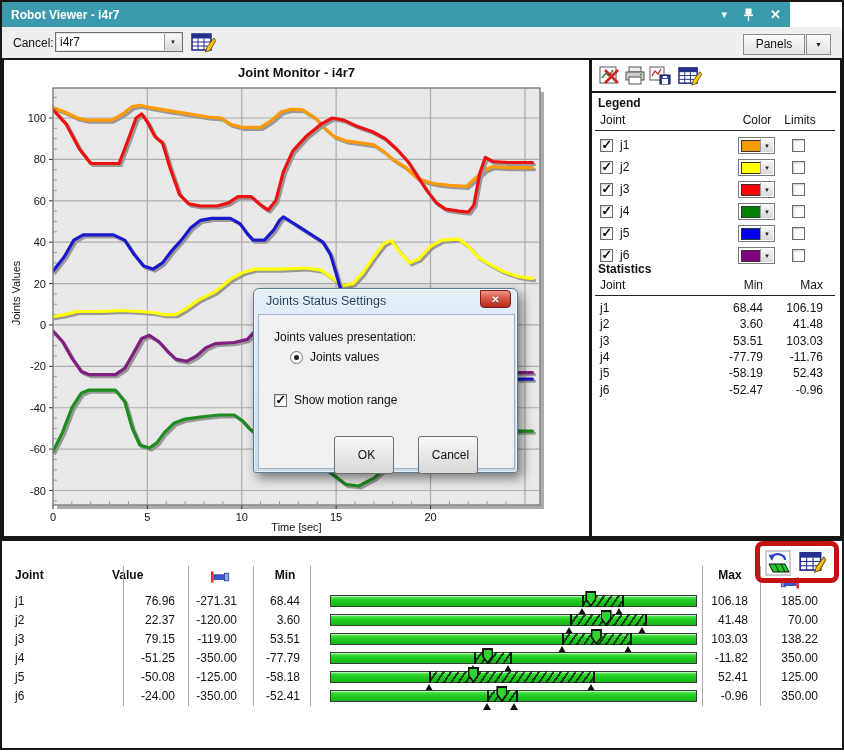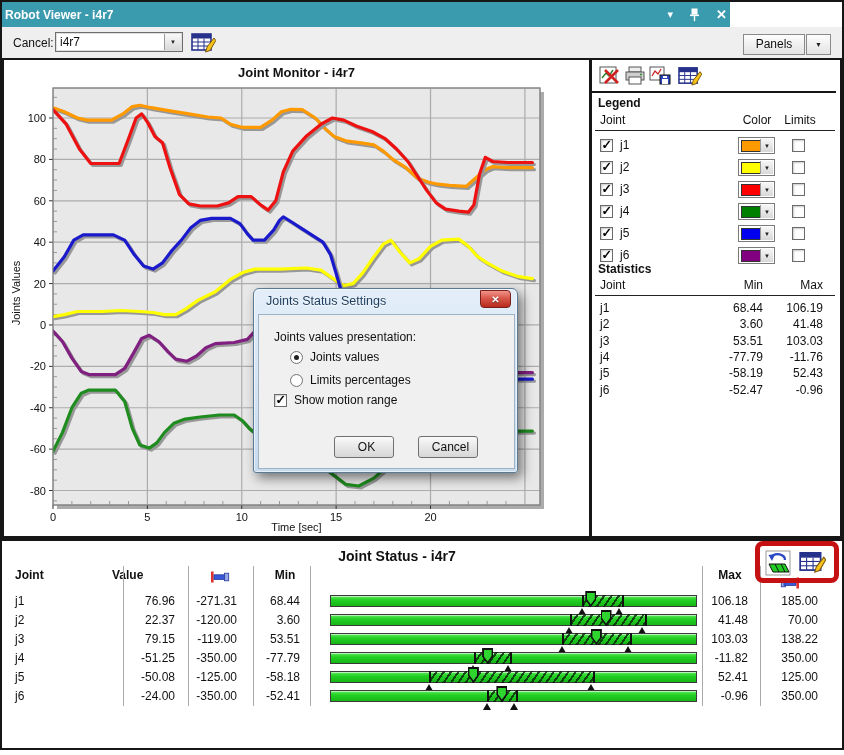--- a/index.html
+++ b/index.html
@@ -1,21 +1,21 @@
 <!DOCTYPE html>
 <html><head>
 <meta charset="utf-8">
 <style>
   html,body{margin:0;padding:0;background:#fff;}
   body{font-family:"Liberation Sans",sans-serif;color:#111;}
   .stage{position:relative;width:844px;height:755px;background:#fff;overflow:hidden;font-size:12px;}
   .outer-border{position:absolute;left:0;top:0;width:844px;height:750px;border:2px solid #161616;box-sizing:border-box;pointer-events:none;z-index:60;}
 
   
-  .titlebar{position:absolute;left:2px;top:2px;width:728px;height:25px;background:#3B9BAE;box-sizing:border-box;display:flex;align-items:center;padding:0 3px;z-index:5;}
+  .titlebar{position:absolute;left:2px;top:2px;width:788px;height:25px;background:#3B9BAE;box-sizing:border-box;display:flex;align-items:center;padding:0 9px;z-index:5;}
   .tb-title{color:#fff;font-weight:bold;font-size:12px;}
   .tb-icons{margin-left:auto;display:flex;gap:16px;align-items:center;}
   .tb-ico{display:inline-flex;align-items:center;justify-content:center;color:#fff;cursor:default;}
   .tb-close{font-size:13px;font-weight:bold;}
 
   
   .toolbar{position:absolute;left:2px;top:27px;width:840px;height:31px;background:#EFEFEF;z-index:4;}
   .tb-label{position:absolute;left:11px;top:9px;}
   .combo{position:absolute;left:53px;top:5px;width:128px;height:20px;background:#fff;border:1px solid #6e6e6e;box-sizing:border-box;box-shadow:inset 0 0 0 1px #dedede;}
   .combo-text{position:absolute;left:4px;top:2px;}
@@ -86,21 +86,21 @@
   .dlg-title{position:absolute;left:12px;top:5px;font-size:12.5px;color:#1e3c5c;text-shadow:0 1px 0 rgba(255,255,255,.8);}
   .dlg-close{position:absolute;left:226px;top:1px;width:31px;height:18px;background:linear-gradient(#F0948B,#D9574A 45%,#B52A1D);border:1px solid #7c201c;border-radius:0 4px 4px 4px;box-sizing:border-box;display:flex;align-items:center;justify-content:center;color:#fff;font-size:10px;font-weight:bold;text-shadow:0 1px 1px rgba(0,0,0,.5);}
   .dlg-inner{position:absolute;left:4px;top:25px;width:257px;height:155px;background:#F0F0F0;border:1px solid #9FB3C6;box-sizing:border-box;}
   .dlg-prompt{position:absolute;left:20px;top:41px;font-size:12px;}
   .dlg-row{position:absolute;left:0;width:100%;height:16px;}
   .radio{position:absolute;left:36px;top:0;width:13px;height:13px;border-radius:50%;background:radial-gradient(#fff 55%,#e2e2e2);border:1px solid #777;box-sizing:border-box;}
   .radio.sel::after{content:"";position:absolute;left:3px;top:3px;width:5px;height:5px;border-radius:50%;background:#222;}
   .radio-label{position:absolute;left:56px;top:-1px;font-size:12px;}
   .dlg-cb{left:20px;top:0;}
   .check-label{position:absolute;left:40px;top:-1px;font-size:12px;}
-  .dlg-btn{position:absolute;top:147px;width:60px;height:22px;font-size:12px;font-family:"Liberation Sans",sans-serif;background:linear-gradient(#fafafa,#e9e9e9 45%,#d7d7d7);border:1px solid #707070;border-radius:3px;color:#111;padding-left:11px;}
+  .dlg-btn{position:absolute;top:147px;width:60px;height:38px;font-size:12px;font-family:"Liberation Sans",sans-serif;background:linear-gradient(#fafafa,#e9e9e9 45%,#d7d7d7);border:1px solid #707070;border-radius:3px;color:#111;padding-left:11px;}
 </style>
 </head>
 <body>
 
 <div class="stage">
   <div class="outer-border"></div>
 
   <div class="titlebar">
     <span class="tb-title">Robot Viewer - i4r7</span>
     <span class="tb-icons">
@@ -397,21 +397,20 @@
         <div class="stat-row" style="top: 322.5px;">
           <span class="sj">j6</span>
           <span class="smin">-52.47</span>
           <span class="smax">-0.96</span>
         </div>
       </div>
   </div>
 
   <div class="bp-top-border"></div>
   <div class="bottom-panel">
-    <div class="bp-title">Joint Status - i4r7</div>
 
     <span class="bp-icon" style="left:763px;top:9px">
       <svg width="26" height="26" viewBox="0 0 26 26">
         <rect x="1" y="1" width="24" height="24" fill="#fff" stroke="#999"></rect>
         <polygon points="4,14 20,14 24,22 8,22" fill="#22CC22" stroke="#111"></polygon>
         <line x1="10" y1="14" x2="14" y2="22" stroke="#111"></line>
         <line x1="16" y1="14" x2="20" y2="22" stroke="#111"></line>
         <path d="M20 10 C 20 4, 10 2, 7 7" stroke="#2b47c4" stroke-width="2.2" fill="none"></path>
         <polygon points="3.5,5 10,4 7,11" fill="#2b47c4"></polygon>
       </svg>
@@ -559,24 +558,20 @@
     <div class="dlg-titlebar">
       <span class="dlg-title">Joints Status Settings</span>
       <span class="dlg-close">✕</span>
     </div>
     <div class="dlg-inner"></div>
     <div class="dlg-prompt">Joints values presentation:</div>
     <div class="dlg-row" style="top:62px">
       <span class="radio sel"></span>
       <span class="radio-label">Joints values</span>
     </div>
-    <div class="dlg-row" style="top:85px">
-      <span class="radio"></span>
-      <span class="radio-label">Limits percentages</span>
-    </div>
     <div class="dlg-row" style="top:105px">
       <span class="cb checked dlg-cb"></span>
       <span class="check-label">Show motion range</span>
     </div>
     <button class="dlg-btn" style="left:80px">OK</button>
     <button class="dlg-btn" style="left:164px">Cancel</button>
   </div>
 </div>
 
 </body></html>

